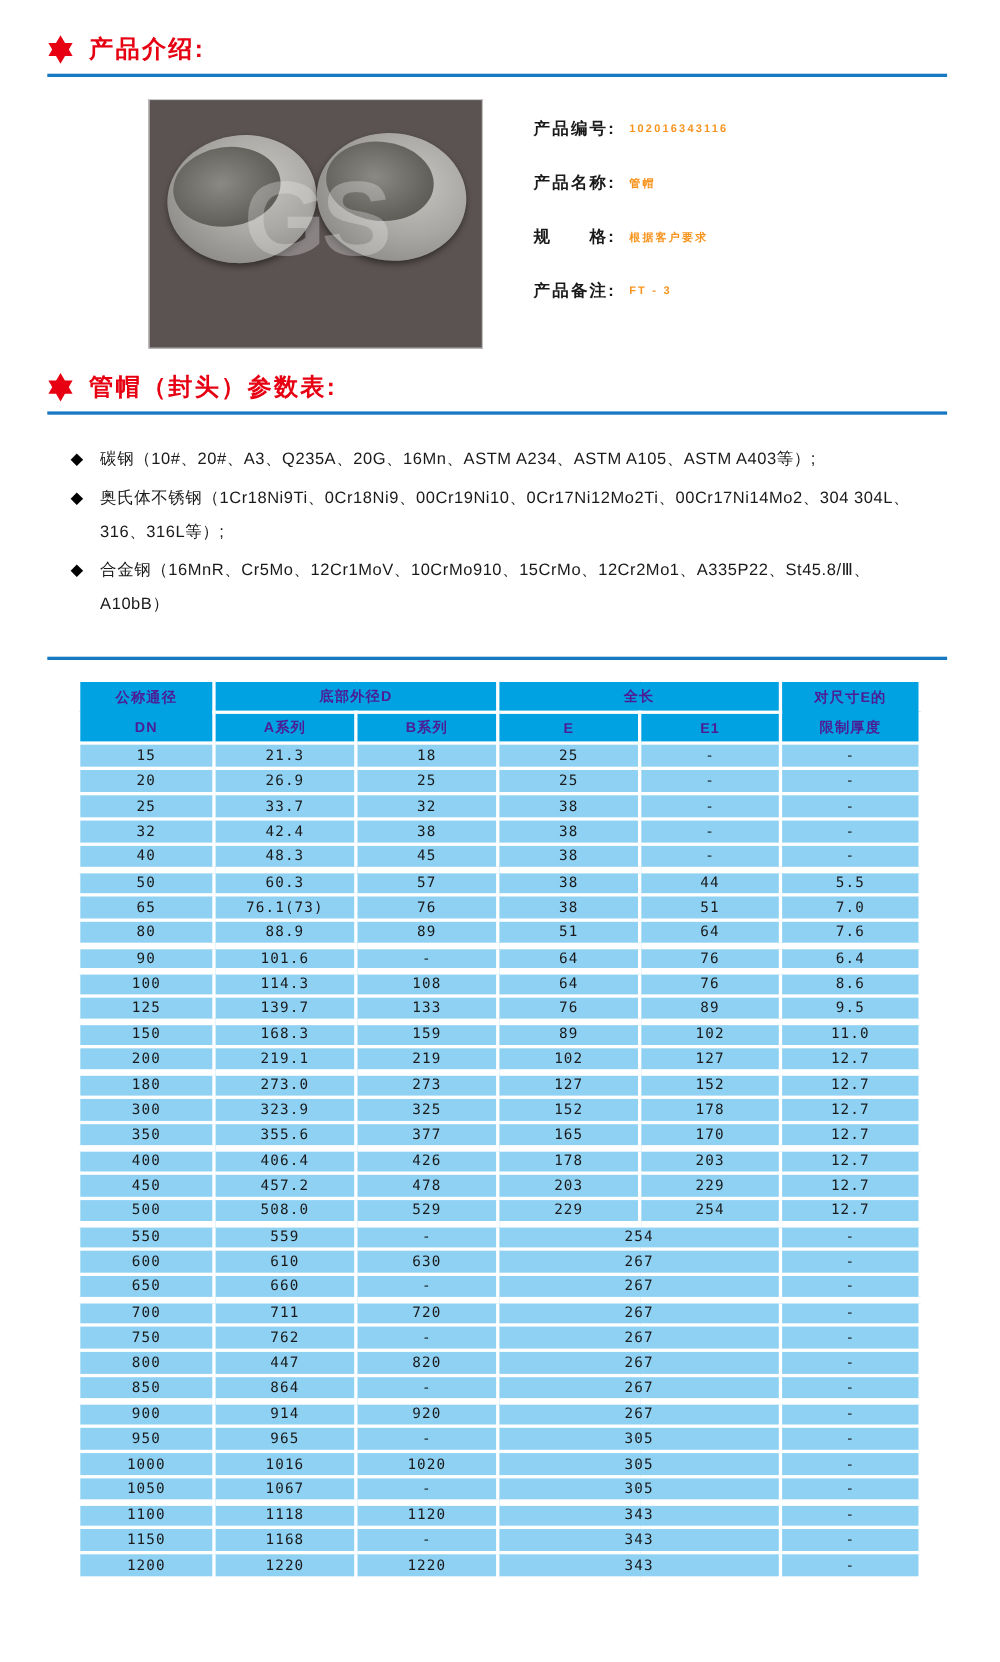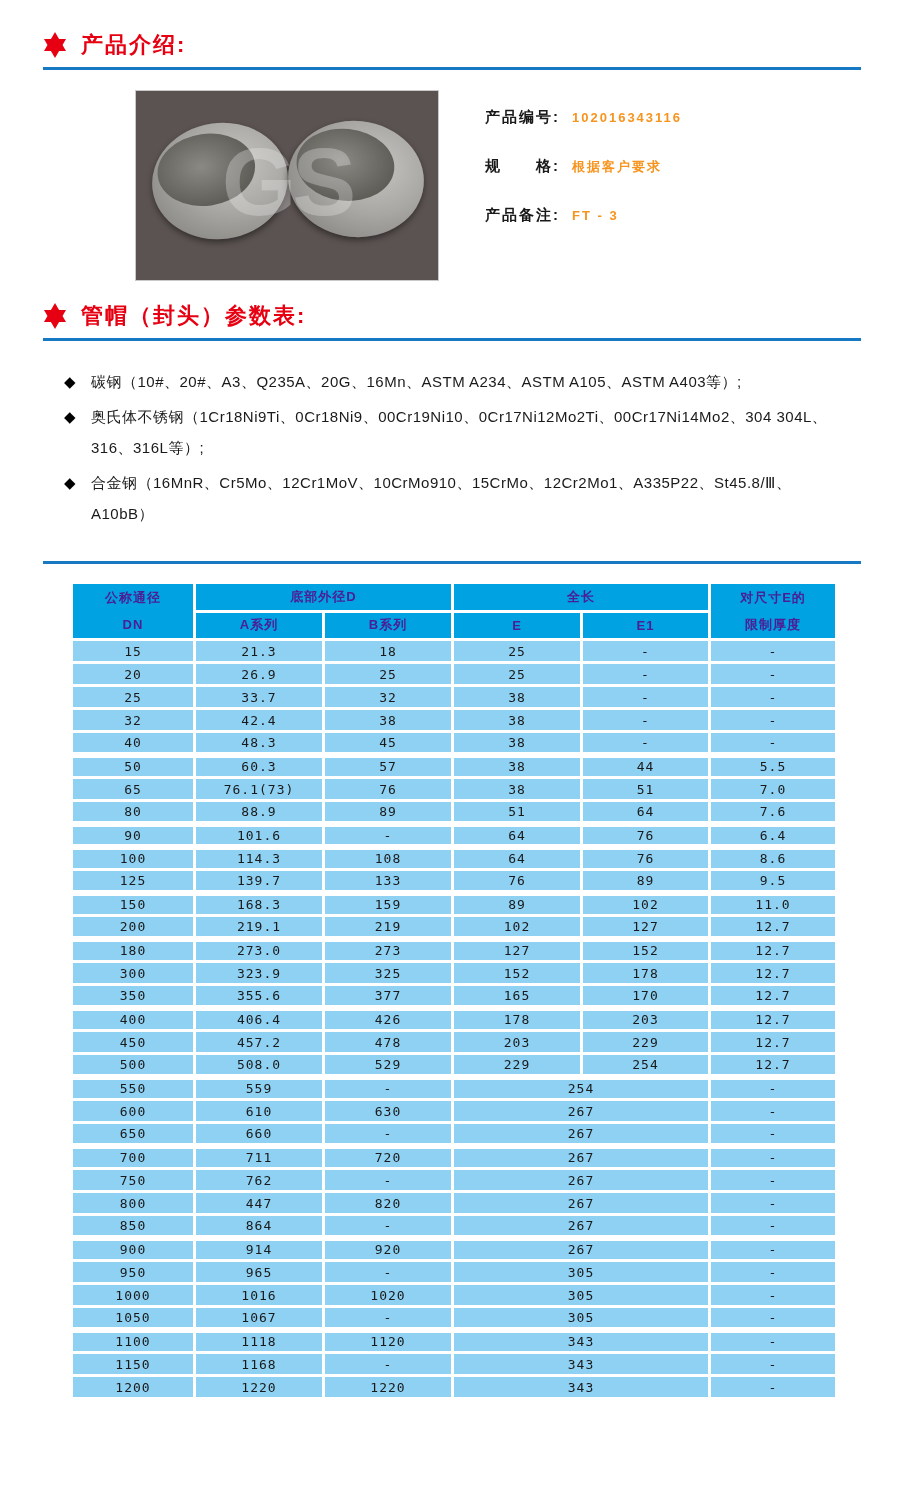--- a/index.html
+++ b/index.html
@@ -21,21 +21,21 @@
   .page{width:909px; padding-top:30px;}
 
   
   .sec-head{display:flex; align-items:center; gap:13px; margin:0 48px 7px 42px;}
   .sec-title{color:var(--red); font-size:22px; font-weight:bold; letter-spacing:2px; margin:0; line-height:30px;}
   .rule{height:3px; background:var(--rule-blue); margin:0 48px 0 43px;}
 
   
   .intro-body{display:flex; align-items:flex-start; margin:20px 0 20px 135px;}
   .photo{
-    width:304px; height:191px; position:relative; overflow:hidden;
+    width:304px; height:227px; position:relative; overflow:hidden;
     background:#5b5352; border:1px solid #c9c9c9;text-align:right;
   }
   .cap{
     position:absolute; width:136px; height:116px; border-radius:50%;
     background:radial-gradient(ellipse at 62% 38%, #c6c5c1 0%, #a9a8a4 45%, #7b7a76 100%);
     box-shadow:0 3px 6px rgba(0,0,0,0.45);
   }
   .cap::before{
     content:""; position:absolute; left:7px; top:9px; width:72%; height:62%;
     border-radius:50%;
@@ -44,21 +44,21 @@
   .cap-left{left:16px; top:32px; transform:rotate(-8deg);}
   .cap-right{left:152px; top:30px; transform:rotate(6deg);}
   .wm{
     position:absolute; left:50%; top:50%; transform:translate(-50%,-54%);
     font-size:96px; font-weight:bold; letter-spacing:-4px;
     color:rgba(235,235,235,0.32); font-family:"Liberation Sans", sans-serif;
   }
   .info{margin-left:46px; padding-top:3px;}
   .field{height:49px; display:flex; align-items:center;}
   .field .lbl{font-size:15px; font-weight:bold; letter-spacing:2px; white-space:pre;}
-  .field .val{color:var(--orange); font-size:13px; font-weight:bold; margin-left:12px; letter-spacing:2px;text-align:center;}
+  .field .val{color:var(--orange); font-size:10px; font-weight:bold; margin-left:12px; letter-spacing:2px;text-align:center;}
 
   
   .materials{list-style:none; margin:25px 58px 32px 64px; padding:0;}
   .materials li{position:relative; padding-left:27px; font-size:15px; line-height:31px; margin-bottom:4px; letter-spacing:0.5px;}
   .materials .diamond{position:absolute; left:0; top:0; font-size:15px; color:#000;}
 
   
   .spec-table{
     border-collapse:collapse; table-layout:fixed;
     width:765px; margin:17px 0 14px 70px;
@@ -94,20 +94,24 @@
     <div class="intro-body">
       <div class="photo">
         <div class="cap cap-left"></div>
         <div class="cap cap-right"></div>
         <div class="wm">GS</div>
       </div>
       <div class="info" id="product-fields">
           <div class="field">
             <span class="lbl">产品编号:</span>
             <span class="val">102016343116</span>
+          </div>
+          <div class="field">
+            <span class="lbl">产品名称:</span>
+            <span class="val">管帽</span>
           </div>
           <div class="field">
             <span class="lbl">规　　格:</span>
             <span class="val">根据客户要求</span>
           </div>
           <div class="field">
             <span class="lbl">产品备注:</span>
             <span class="val">FT - 3</span>
           </div>
         </div>

